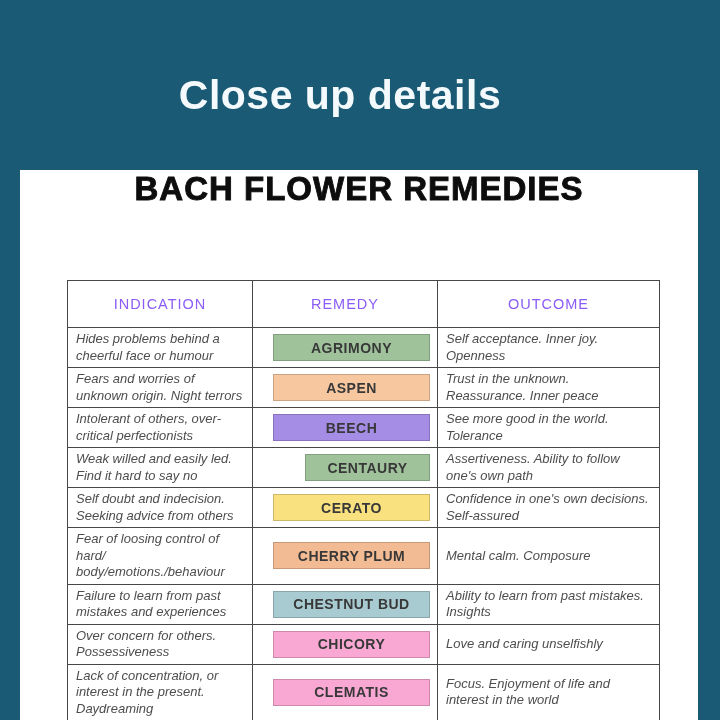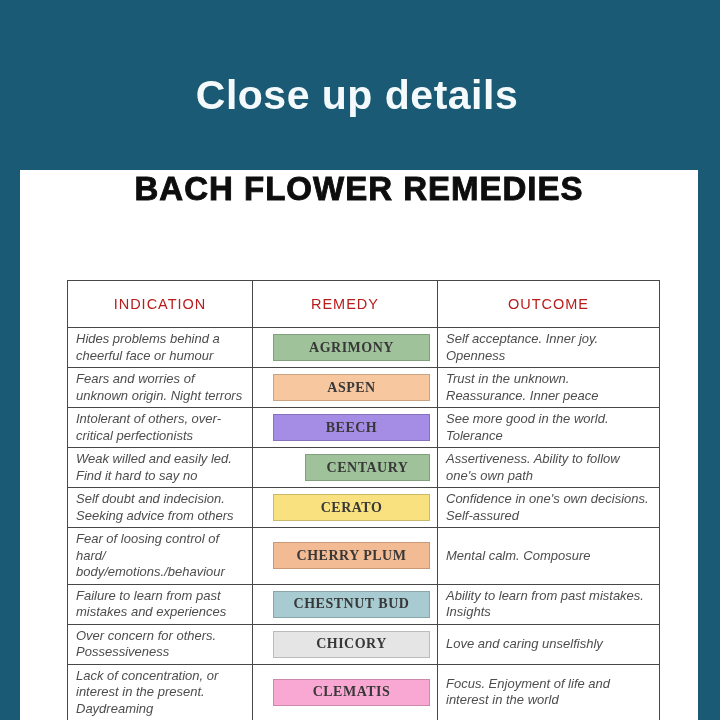--- a/index.html
+++ b/index.html
@@ -4,21 +4,21 @@
 <style>
   * { margin: 0; padding: 0; box-sizing: border-box; }
   html, body {
     width: 720px; height: 720px;
     overflow: hidden;
     font-family: "Liberation Sans", sans-serif;
   }
   body { position: relative; background: #1a5a75; }
 
   .banner {
-    position: absolute; top: 0; left: 17px;
+    position: absolute; top: 0; left: 0;
     width: 680px; height: 170px;
   }
   .banner-title {
     padding-top: 72px;
     text-align: center;
     color: #f4fafc;
     font-size: 41px;
     font-weight: bold;
     letter-spacing: 0.5px;
   }
@@ -47,33 +47,33 @@
   }
   table.remedies th, table.remedies td {
     border: 1.5px solid #474747;
     vertical-align: middle;
   }
   table.remedies th {
     height: 47px;
     font-size: 14.5px;
     font-weight: normal;
     letter-spacing: 1px;
-    color: #b91c1c;
+    color: #8b5cf6;
     text-align: center;
   }
   table.remedies td { height: 36.5px; }
   td.ind, td.out {
     font-size: 13px;
     line-height: 16.5px;
     color: #4d4d4d;
     padding: 3px 6px 3px 8px;
     text-align: left;
     font-style: italic;
   }
-  td.rem { padding: 0 7px 0 20px; font-family: Liberation Serif, serif; }
+  td.rem { padding: 0 7px 0 20px; }
   .chip {
     height: 27px;
     display: flex;
     align-items: center;
     justify-content: center;
     font-size: 14px;
     font-weight: bold;
     letter-spacing: 0.5px;
     color: #383838;
     border: 1px solid rgba(0,0,0,0.18);
@@ -148,21 +148,21 @@
         <tr>
           <td class="ind">Failure to learn from past mistakes and experiences</td>
           <td class="rem">
             <div class="chip" style="background: rgb(168, 203, 209);">CHESTNUT BUD</div>
           </td>
           <td class="out">Ability to learn from past mistakes. Insights</td>
         </tr>
         <tr>
           <td class="ind">Over concern for others. Possessiveness</td>
           <td class="rem">
-            <div class="chip" style="background: #e5e5e5;">CHICORY</div>
+            <div class="chip" style="background: #f9a8d4;">CHICORY</div>
           </td>
           <td class="out">Love and caring unselfishly</td>
         </tr>
         <tr>
           <td class="ind">Lack of concentration, or interest in the present.  Daydreaming</td>
           <td class="rem">
             <div class="chip" style="background: #f9a8d4;">CLEMATIS</div>
           </td>
           <td class="out">Focus. Enjoyment of life and interest in the world</td>
         </tr>

